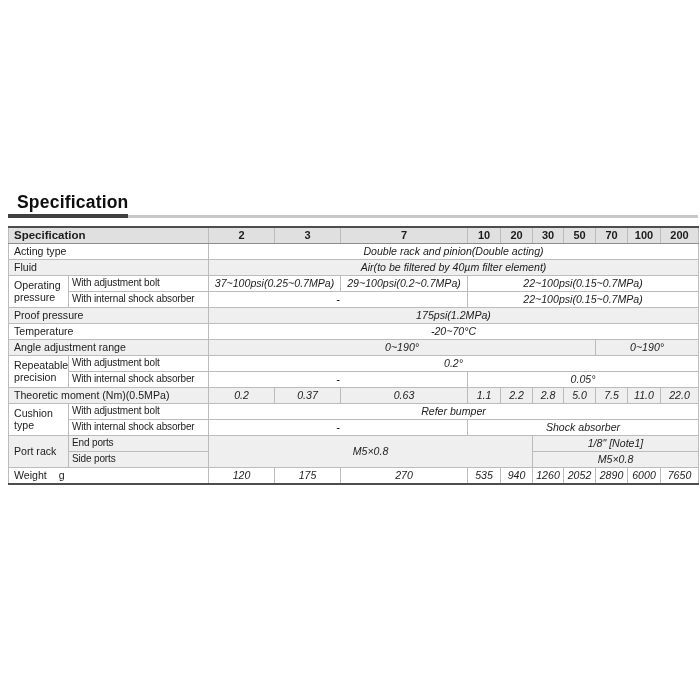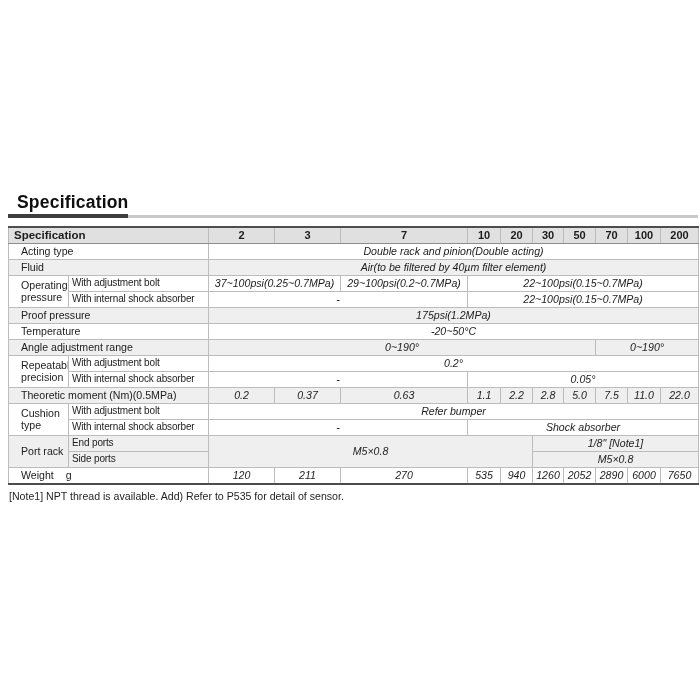--- a/index.html
+++ b/index.html
@@ -32,21 +32,21 @@
   }
   .spec thead th {
     background:var(--header-bg,#e0e0e0);
     border-top:2px solid var(--border-dark,#4d4d4d);
     border-bottom:1px solid var(--border-mid,#8d8d8d);
     font-weight:bold;
   }
   th.speclbl { text-align:left; padding-left:5px; font-size:11.5px; }
   th.model   { text-align:center; font-size:11px; }
 
-  td.lab { text-align:left; padding-left:12px; white-space:normal; }
+  td.lab { text-align:left; padding-left:5px; white-space:normal; }
   td.sub { text-align:left; padding-left:3px; font-size:10px; letter-spacing:-0.15px; }
   td.val { text-align:center;font-style:italic; }
 
   tr.alt td { background:var(--alt-row-bg,#efefef); }
   tr.grp td { border-top-color:var(--border-mid,#8d8d8d); }
   tr.last td { border-bottom:2px solid var(--border-dark,#4d4d4d); }
 
   .wunit { margin-left:12px; }
 
   .footnote { margin-top:5px; font-size:10.6px; color:#1f1f1f; padding-left:1px; }
@@ -119,21 +119,21 @@
           <td class="val" colspan="7">22~100psi(0.15~0.7MPa)</td>
         </tr>
 
         <tr class="grp alt">
           <td class="lab" colspan="2">Proof pressure</td>
           <td class="val" colspan="10">175psi(1.2MPa)</td>
         </tr>
 
         <tr class="grp">
           <td class="lab" colspan="2">Temperature</td>
-          <td class="val" colspan="10">-20~50°C</td>
+          <td class="val" colspan="10">-20~70°C</td>
         </tr>
 
         <tr class="grp alt">
           <td class="lab" colspan="2">Angle adjustment range</td>
           <td class="val" colspan="7">0~190°</td>
           <td class="val" colspan="3">0~190°</td>
         </tr>
 
         <tr class="grp">
           <td class="lab" rowspan="2">Repeatable precision</td>
@@ -178,28 +178,27 @@
           <td class="val" colspan="5">1/8"  [Note1]</td>
         </tr>
         <tr class="alt">
           <td class="sub">Side ports</td>
           <td class="val" colspan="5">M5×0.8</td>
         </tr>
 
         <tr class="grp last">
           <td class="lab" colspan="2"><span>Weight</span><span class="wunit">g</span></td>
           <td class="val">120</td>
-          <td class="val">211</td>
+          <td class="val">175</td>
           <td class="val">270</td>
           <td class="val">535</td>
           <td class="val">940</td>
           <td class="val">1260</td>
           <td class="val">2052</td>
           <td class="val">2890</td>
           <td class="val">6000</td>
           <td class="val">7650</td>
         </tr>
       </tbody>
     </table>
 
-    <div class="footnote">[Note1] NPT thread is available.  Add) Refer to P535 for detail of sensor.</div>
   </div>
 </div>
 
 </body></html>

